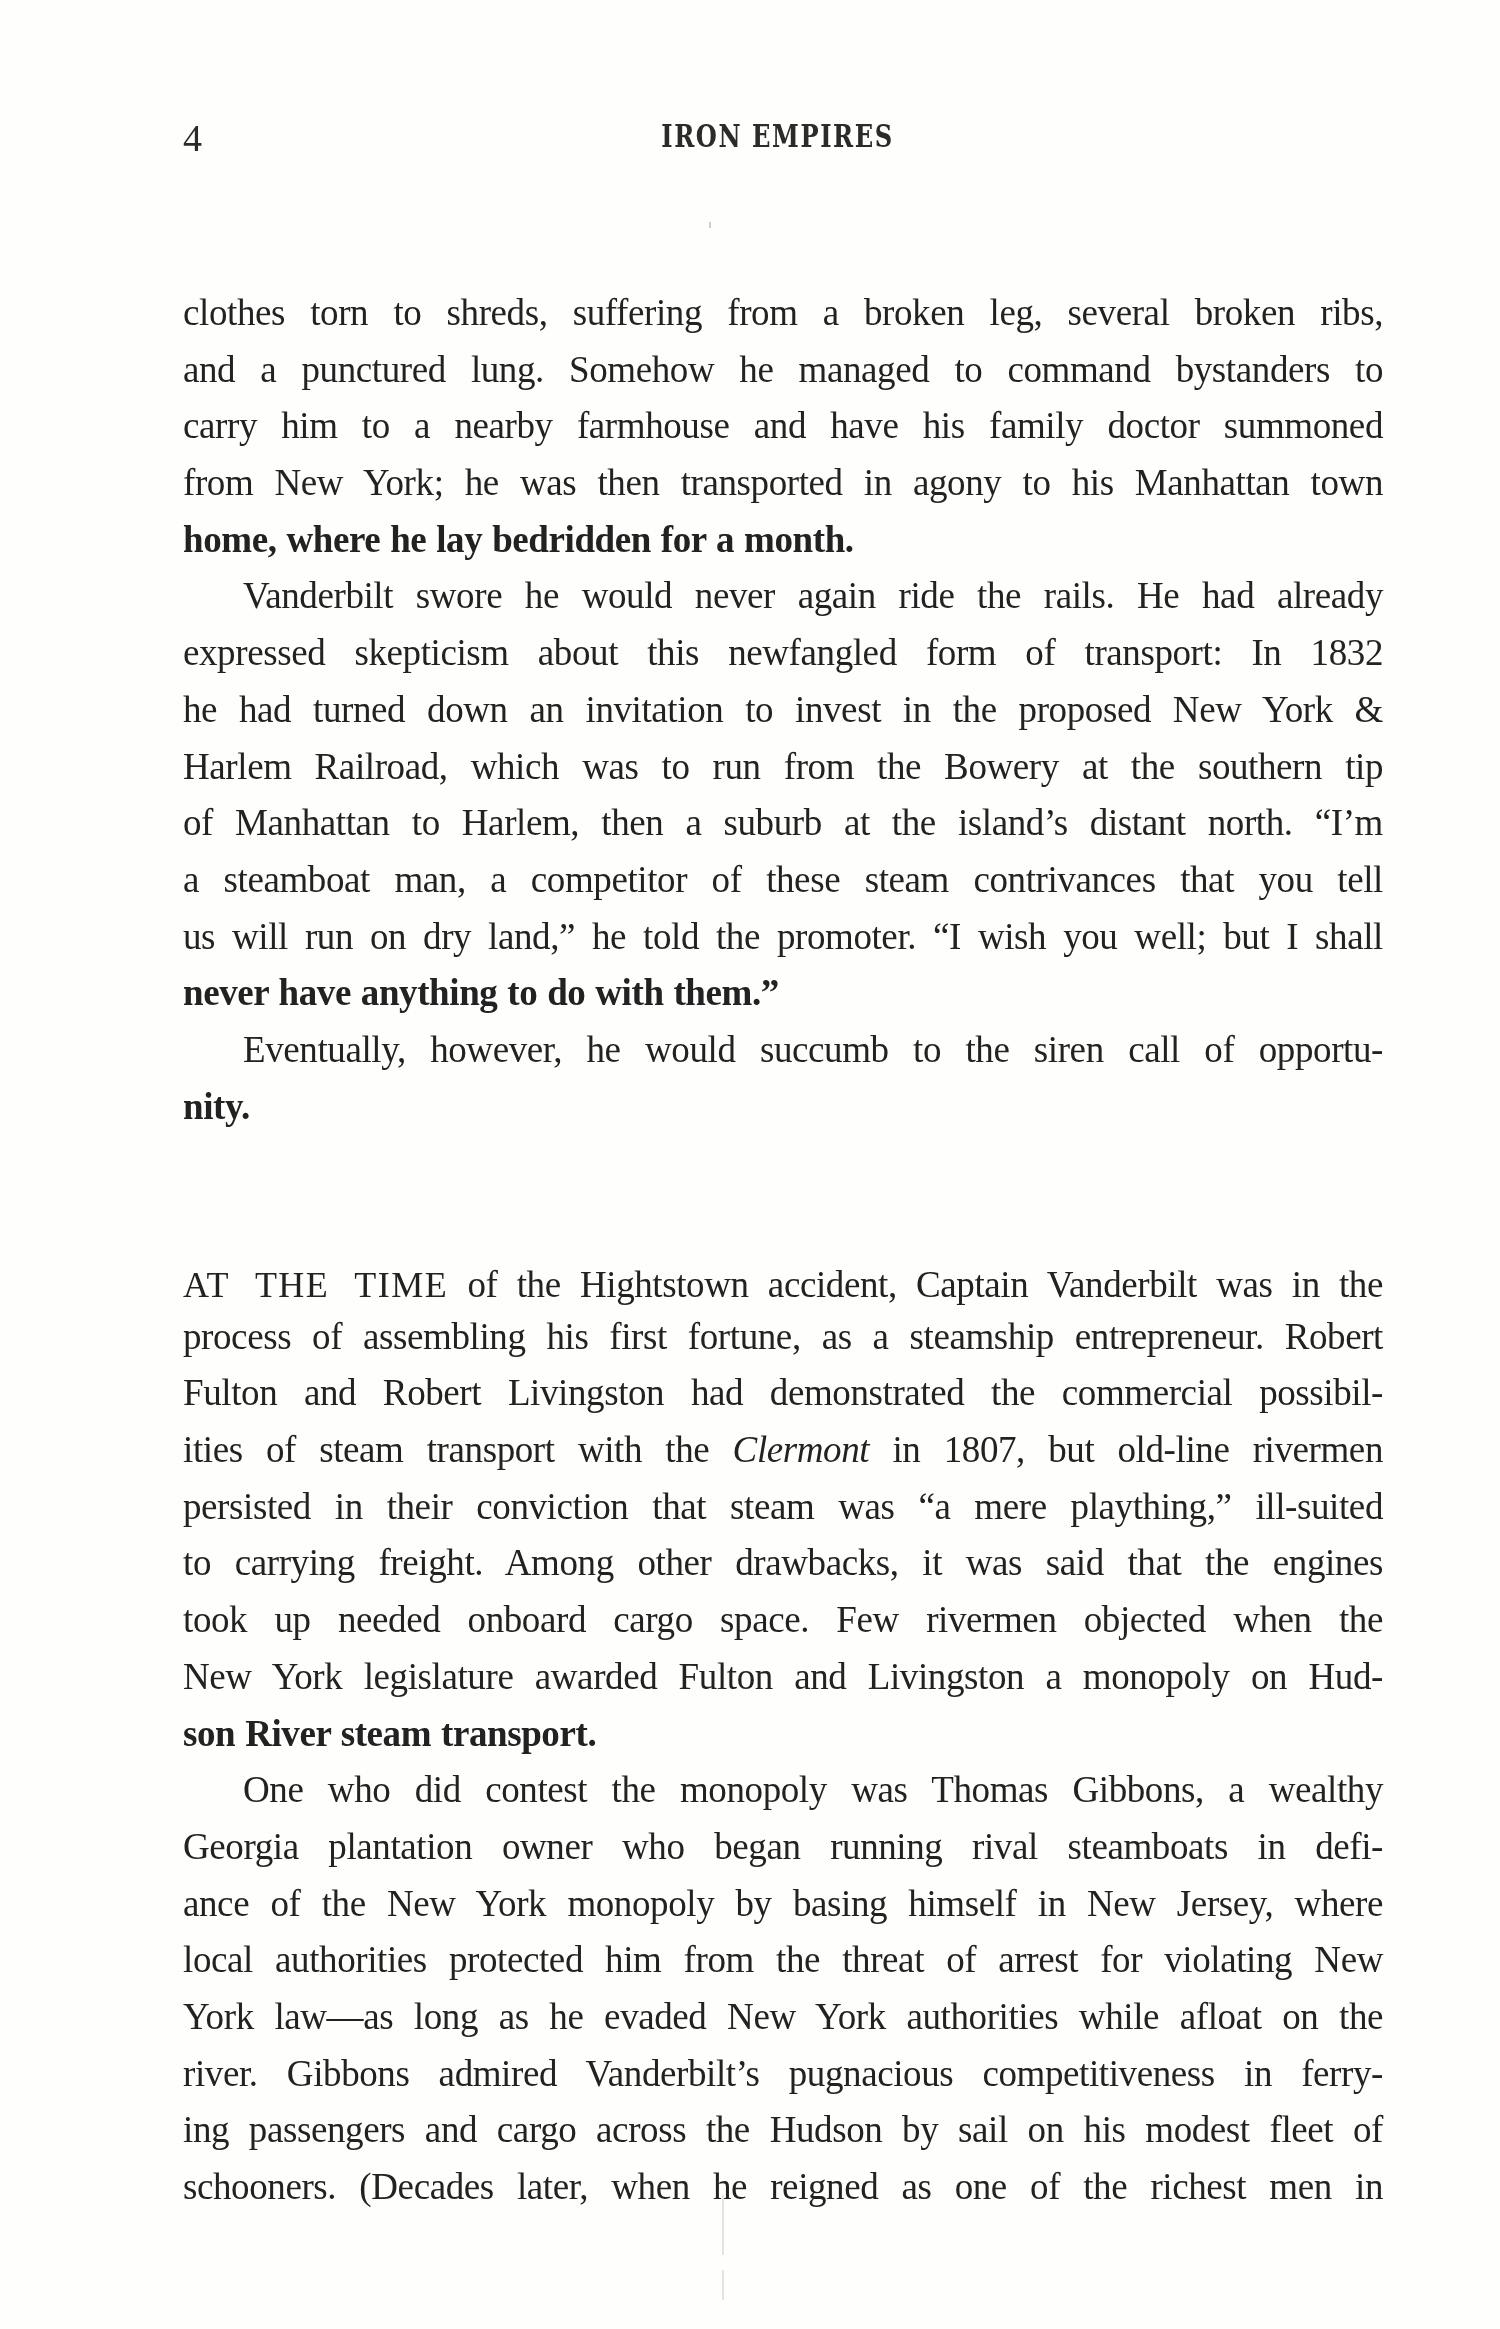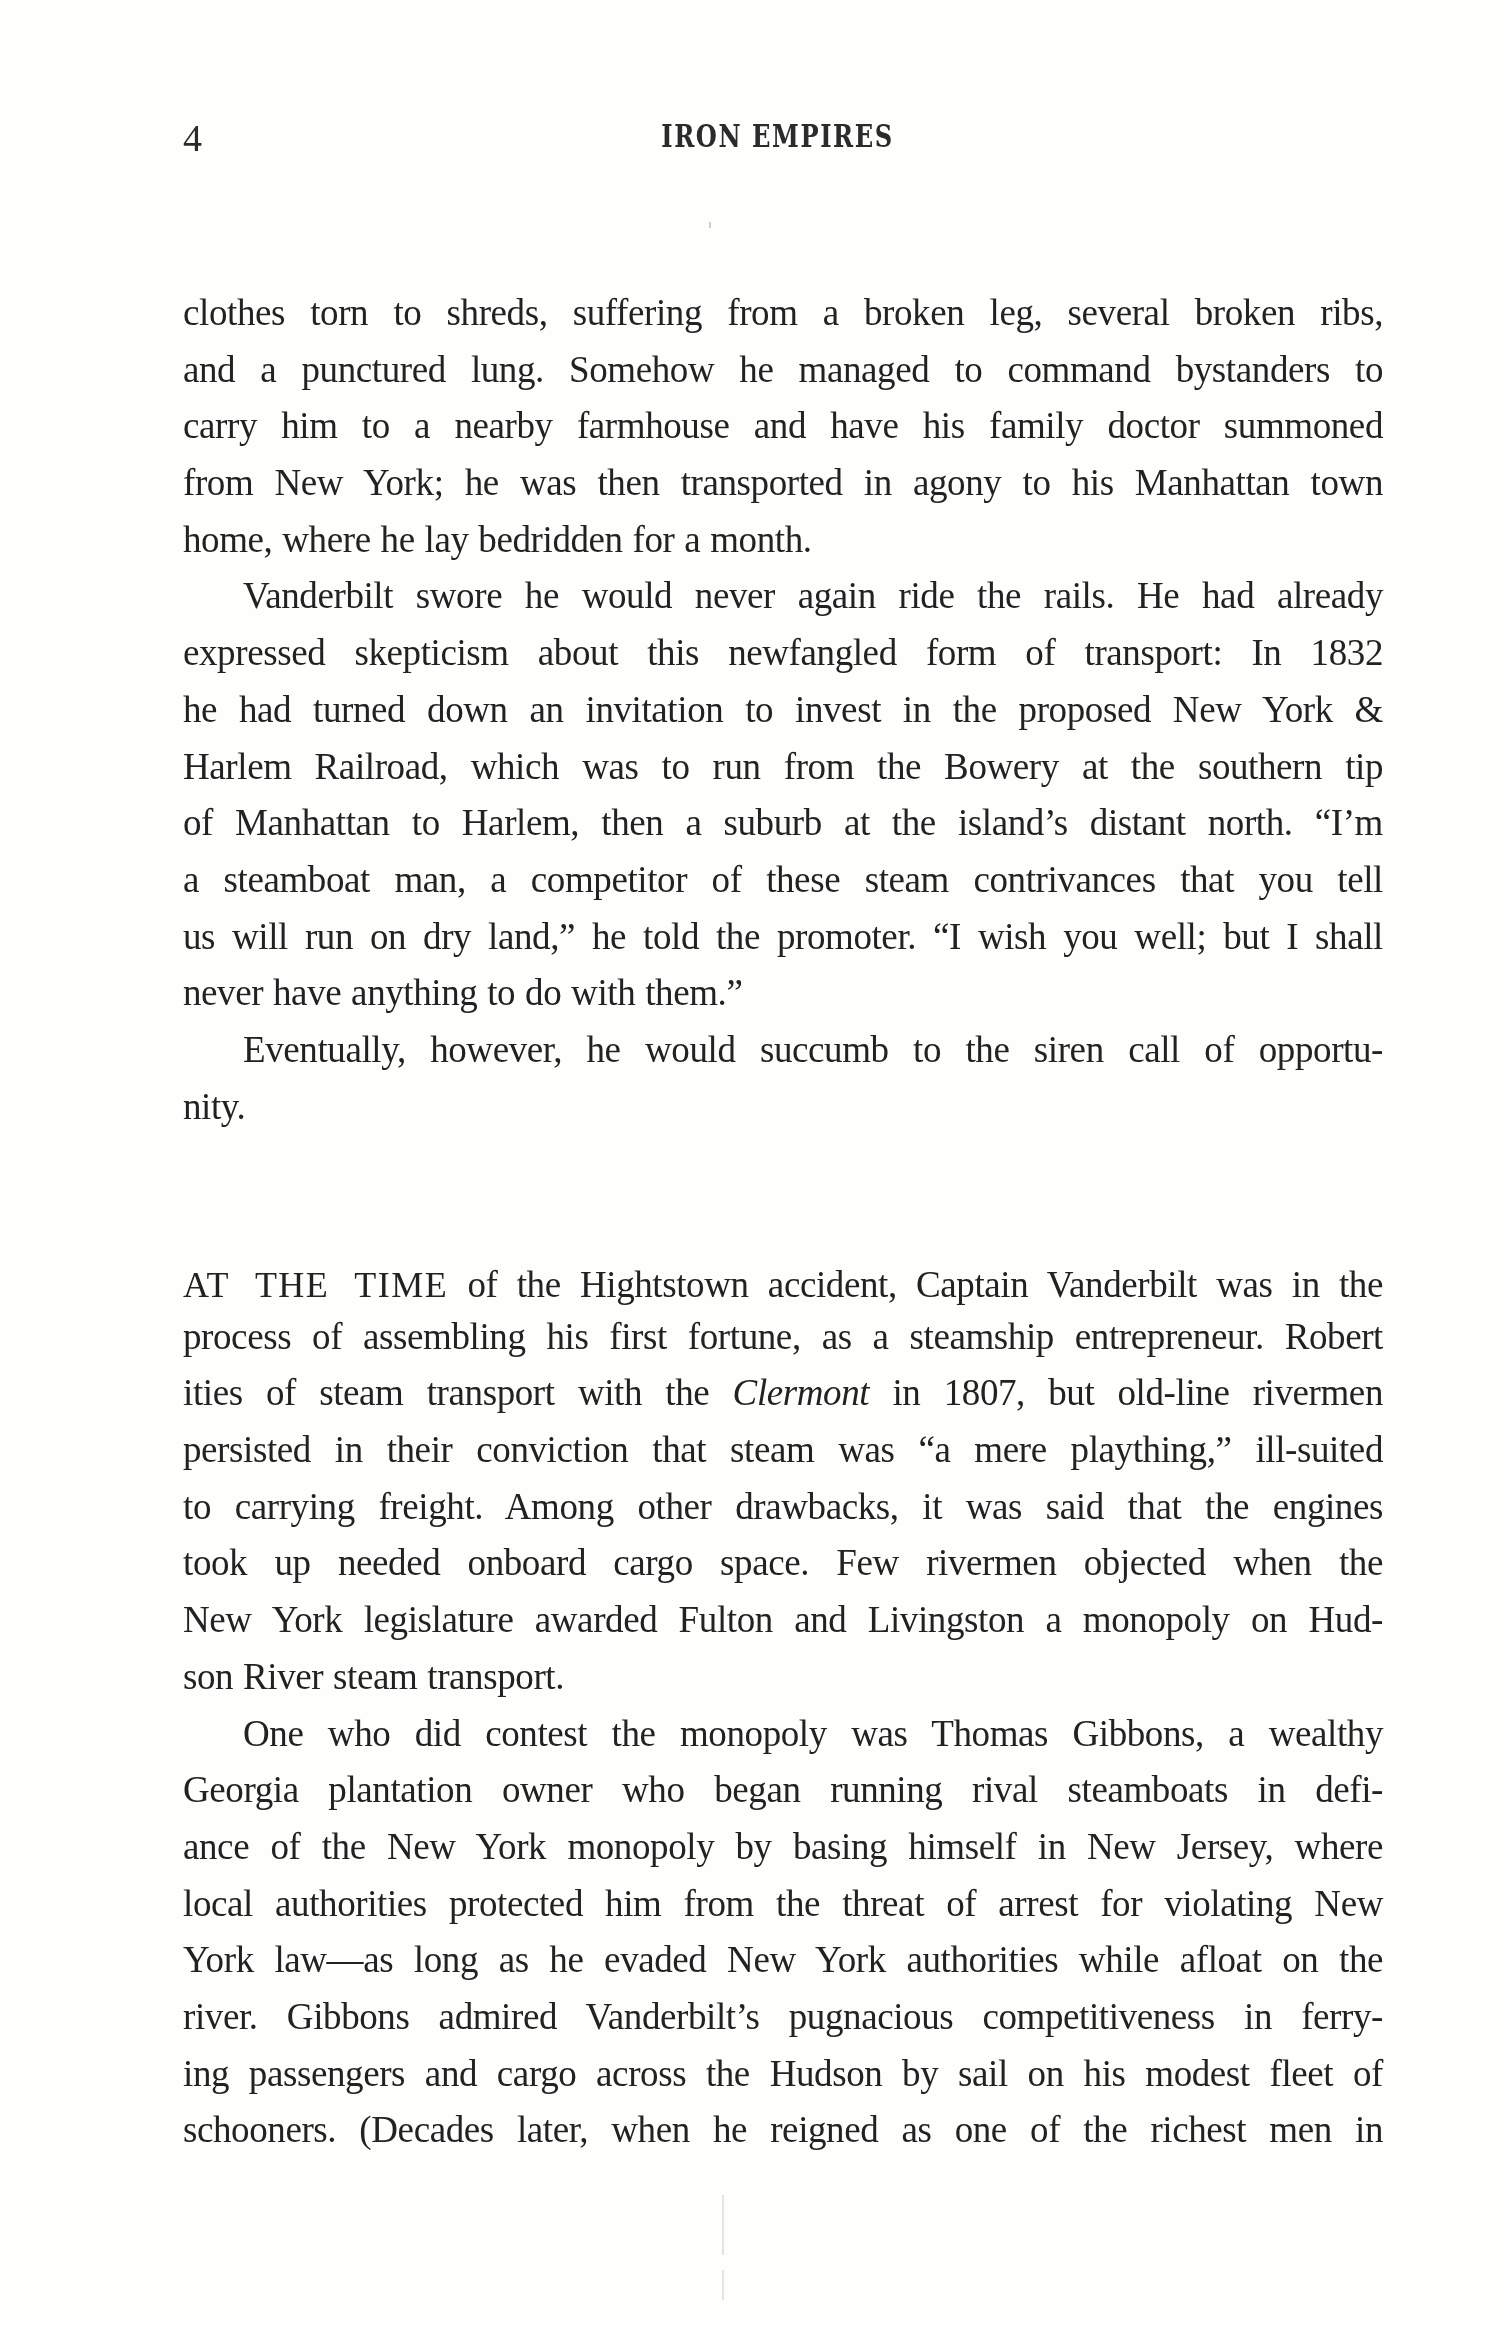--- a/index.html
+++ b/index.html
@@ -54,20 +54,21 @@
     white-space: nowrap;
     text-align: justify;
     text-align-last: justify;
     letter-spacing: -0.4px;
     word-spacing: 0px;
   }
   .line.last {
     text-align: center;
     text-align-last: left;
     word-spacing: 1px;
+    font-weight: bold;
   }
   .line.indent {
     padding-left: 60px;
   }
   .sc {
     font-variant: small-caps;
     text-transform: lowercase;
     letter-spacing: 1.5px;
     font-size: 52px;
   }
@@ -108,20 +109,21 @@
   <div>
     <span class="line indent">Eventually, however, he would succumb to the siren call of opportu-</span>
     <span class="line last">nity.</span>
   </div>
 </div>
 
 <div class="text-block" id="section-2">
   <div>
     <span class="line"><span class="sc">AT THE TIME</span><span> of the Hightstown accident, Captain Vanderbilt was in the</span></span>
     <span class="line">process of assembling his first fortune, as a steamship entrepreneur. Robert</span>
+    <span class="line">Fulton and Robert Livingston had demonstrated the commercial possibil-</span>
     <span class="line"><span>ities of steam transport with the </span><span class="it">Clermont</span><span> in 1807, but old-line rivermen</span></span>
     <span class="line">persisted in their conviction that steam was “a mere plaything,” ill-suited</span>
     <span class="line">to carrying freight. Among other drawbacks, it was said that the engines</span>
     <span class="line">took up needed onboard cargo space. Few rivermen objected when the</span>
     <span class="line">New York legislature awarded Fulton and Livingston a monopoly on Hud-</span>
     <span class="line last">son River steam transport.</span>
   </div>
   <div>
     <span class="line indent">One who did contest the monopoly was Thomas Gibbons, a wealthy</span>
     <span class="line">Georgia plantation owner who began running rival steamboats in defi-</span>

